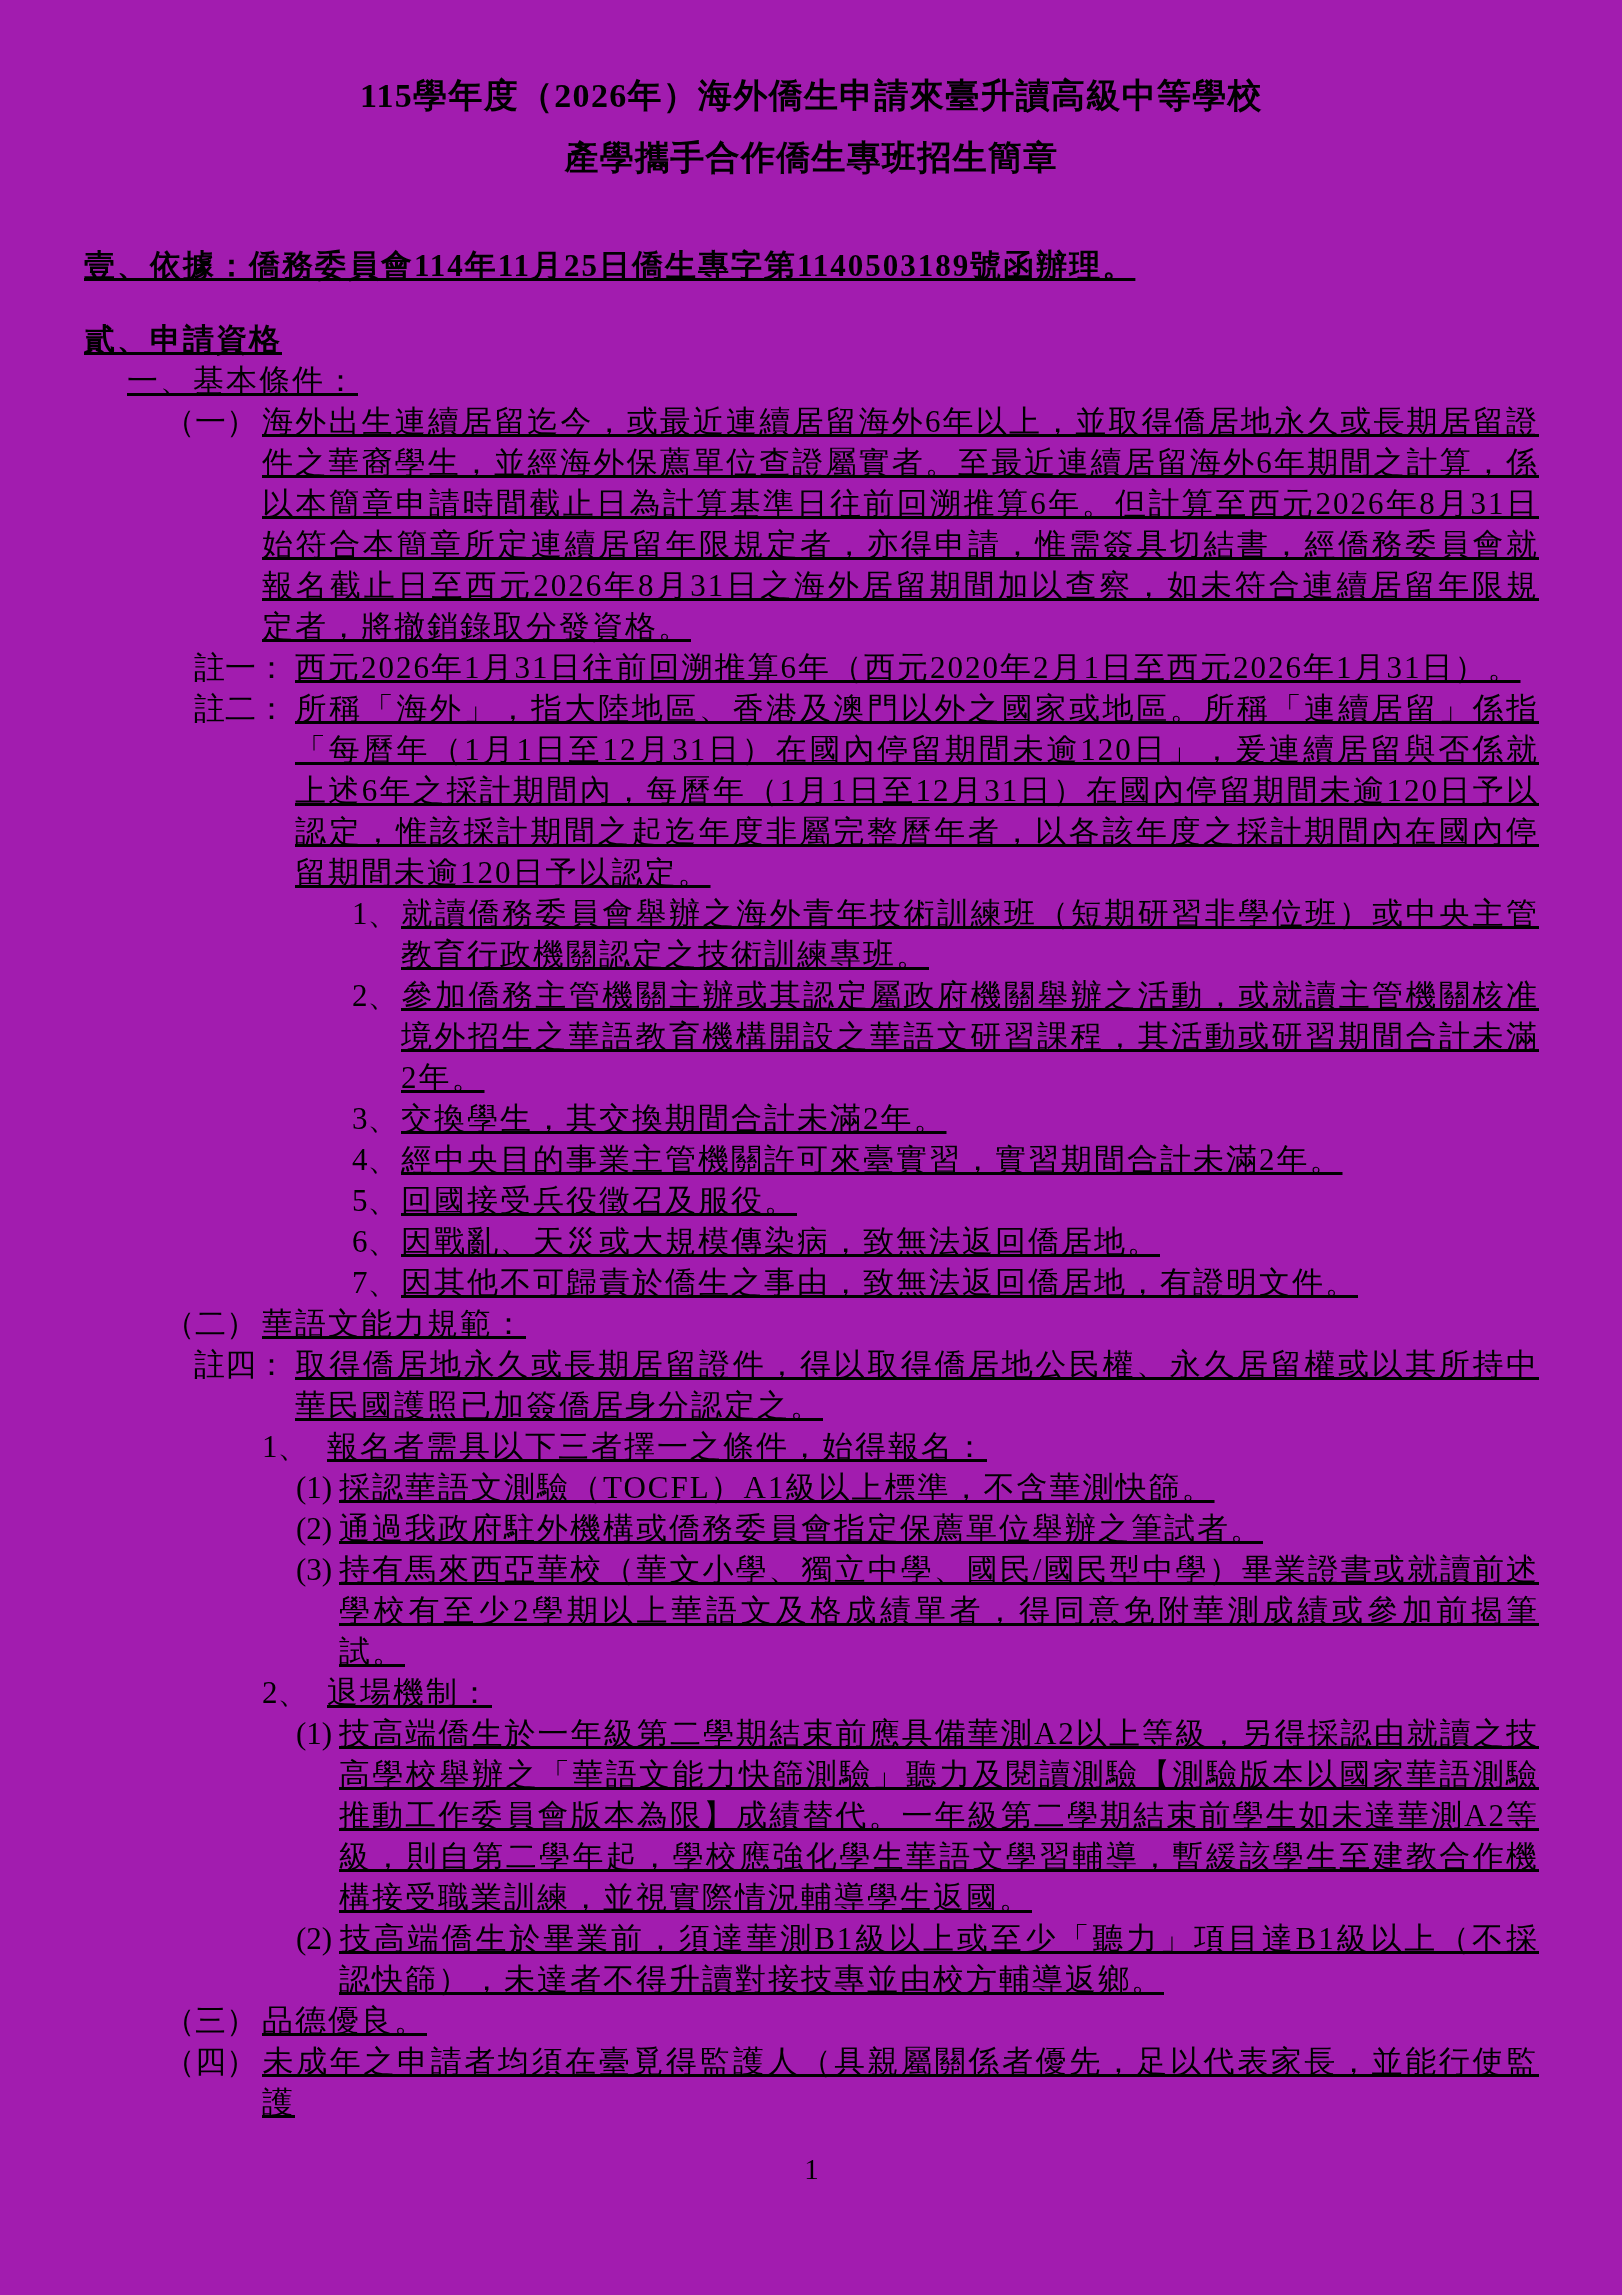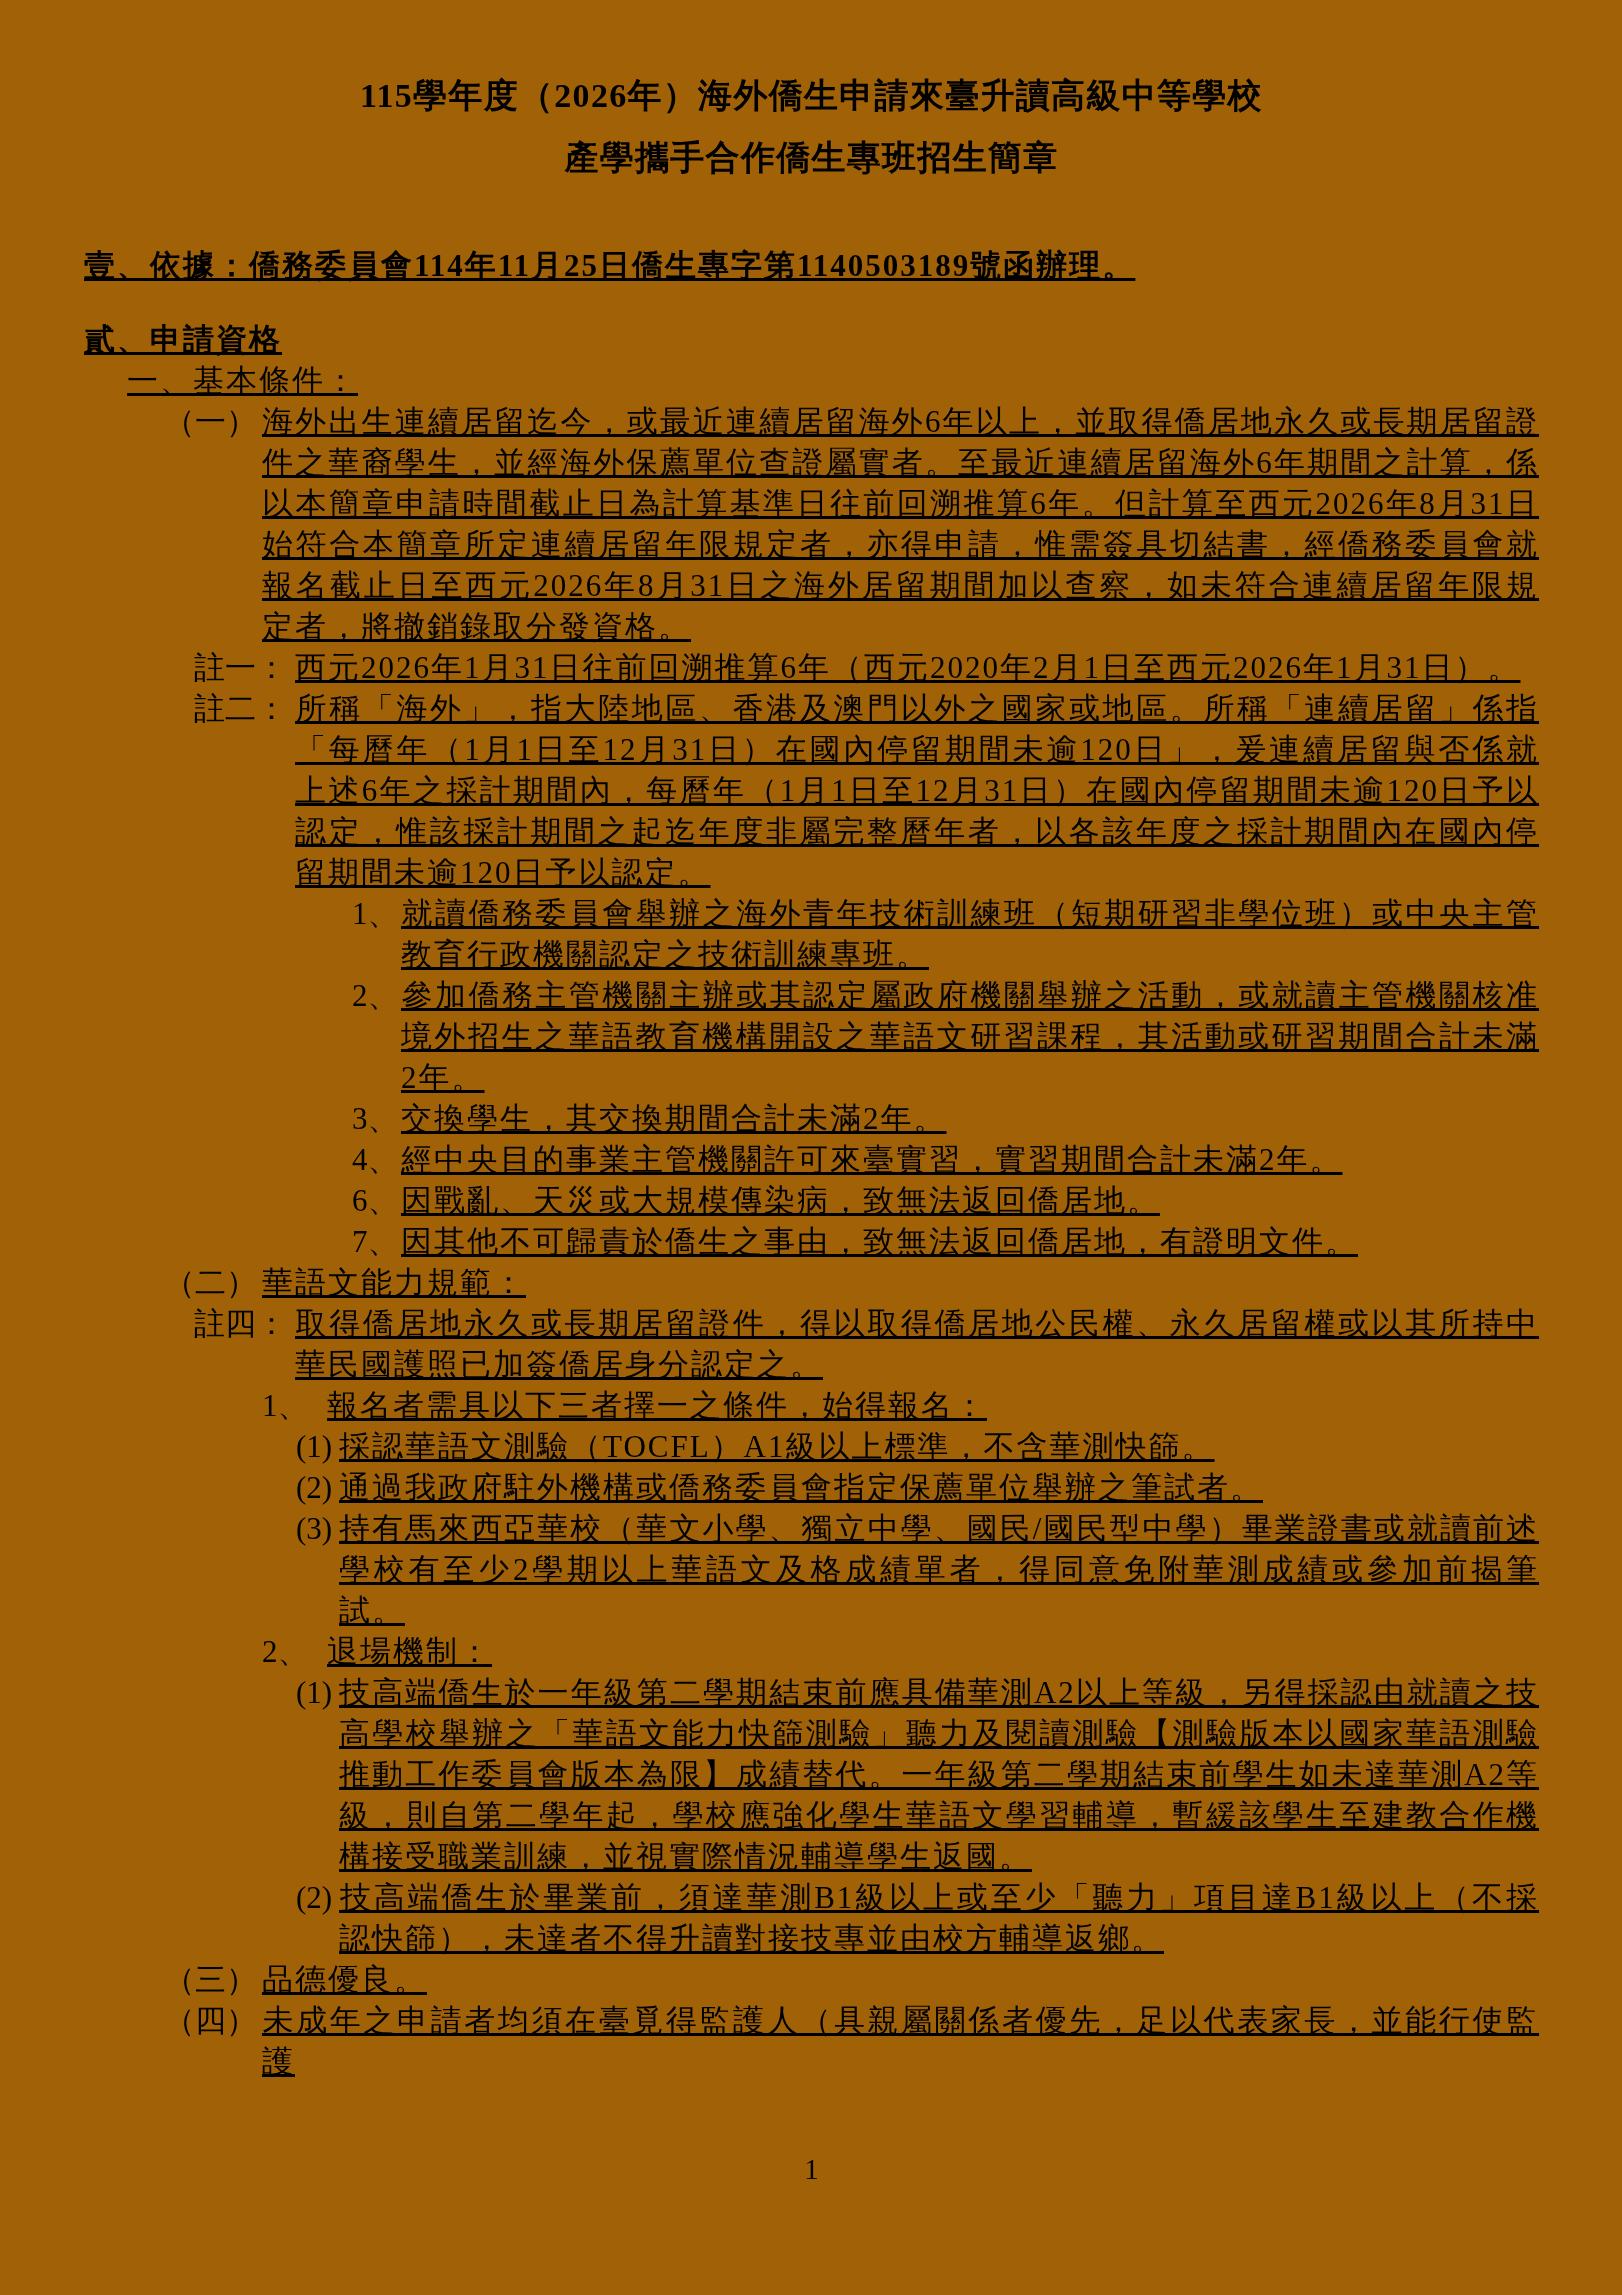--- a/index.html
+++ b/index.html
@@ -1,20 +1,20 @@
 <!DOCTYPE html>
 <html lang="zh-Hant" style="font-size:10.5px"><head>
 <meta charset="utf-8">
 <style>
   html,body{margin:0;padding:0;background:#ffffff;}
   .page{
     position:relative;
     width:1623px;
     height:2295px;
-    background:#a16207;
+    background:#a21caf;
     color:#000;
     font-family:"Liberation Serif","DejaVu Serif",serif;
     overflow:hidden;
   }
   .content{
     padding:65px 84px 0 84px;
   }
   .doc-title{
     text-align:center;
     font-weight:bold;
@@ -77,20 +77,21 @@
 
 
   <div class="para notesub"><span class="label">1、</span><span class="text">就讀僑務委員會舉辦之海外青年技術訓練班（短期研習非學位班）或中央主管教育行政機關認定之技術訓練專班。</span></div>
 
   <div class="para notesub"><span class="label">2、</span><span class="text">參加僑務主管機關主辦或其認定屬政府機關舉辦之活動，或就讀主管機關核准境外招生之華語教育機構開設之華語文研習課程，其活動或研習期間合計未滿2年。</span></div>
 
   <div class="para notesub"><span class="label">3、</span><span class="text">交換學生，其交換期間合計未滿2年。</span></div>
 
   <div class="para notesub"><span class="label">4、</span><span class="text">經中央目的事業主管機關許可來臺實習，實習期間合計未滿2年。</span></div>
 
+  <div class="para notesub"><span class="label">5、</span><span class="text">回國接受兵役徵召及服役。</span></div>
 
   <div class="para notesub"><span class="label">6、</span><span class="text">因戰亂、天災或大規模傳染病，致無法返回僑居地。</span></div>
 
   <div class="para notesub"><span class="label">7、</span><span class="text">因其他不可歸責於僑生之事由，致無法返回僑居地，有證明文件。</span></div>
 
   <div class="para item"><span class="label">（二）</span><span class="text">華語文能力規範：</span></div>
 
   <div class="para note"><span class="label">註四：</span><span class="text">取得僑居地永久或長期居留證件，得以取得僑居地公民權、永久居留權或以其所持中華民國護照已加簽僑居身分認定之。</span></div>
 
   <div class="para sub1"><span class="label">1、</span><span class="text">報名者需具以下三者擇一之條件，始得報名：</span></div>

